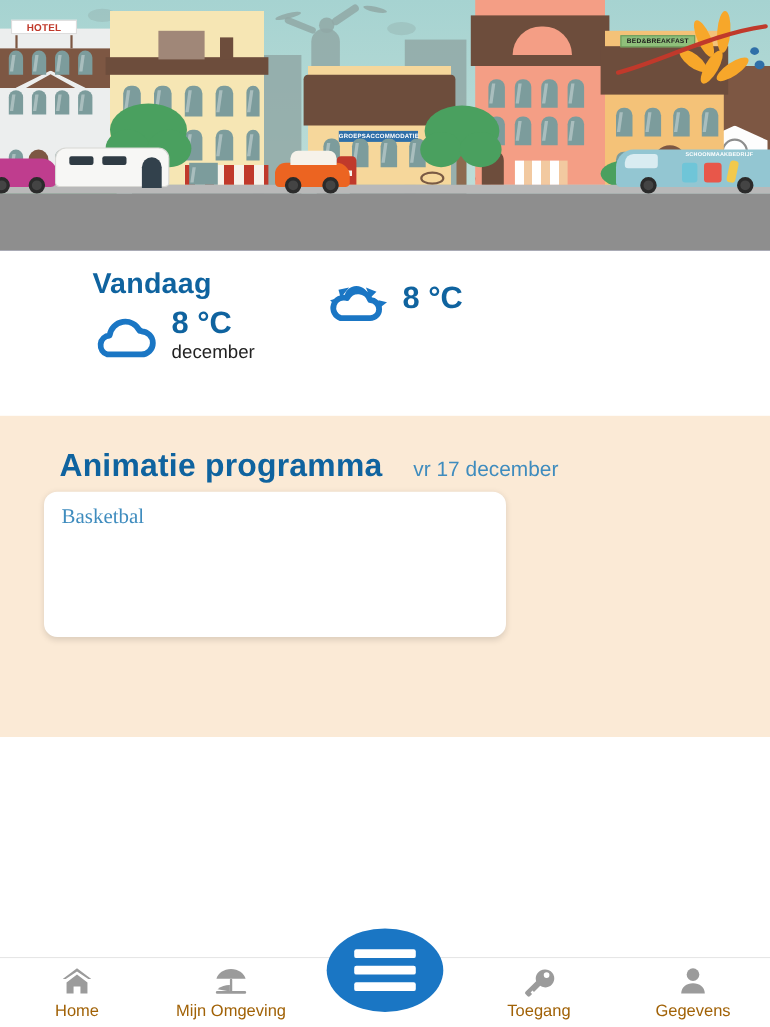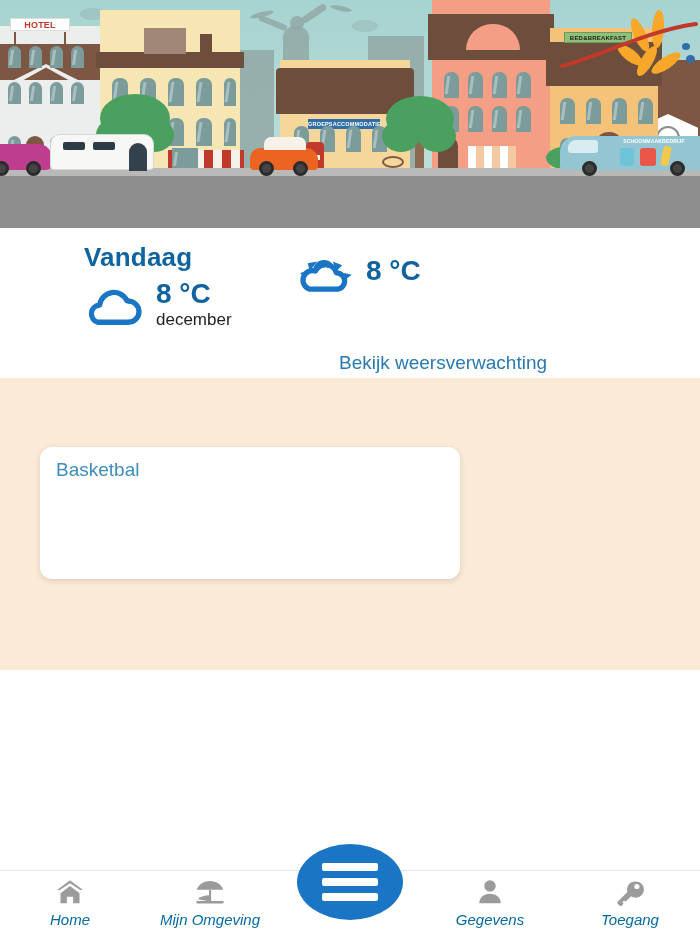--- a/index.html
+++ b/index.html
@@ -46,31 +46,31 @@
   .wx-desc { color:#222; font-size:17px; line-height:1.25; margin-top:1px;}
   .wx-link { position:absolute; left:339px; top:124px; color:#2a7ab0; font-size:19px; }
 
   
   .anim { position:relative; background:#fbead6; height:292px; }
   .anim-head { display:flex; align-items:baseline; padding: 30px 0 0 54px; }
   .anim-title { color:#0f639f; font-size:29px; font-weight:bold; letter-spacing:.2px; }
   .anim-date { color:#3f8cbe; font-size:19px; margin-left:28px; }
   .card { position:absolute; left:40px; top:447px; width:420px; height:132px;
           background:#fff; border-radius:12px; box-shadow:0 2px 6px rgba(0,0,0,.13); }
-  .card-title { position:absolute; left:16px; top:12px; color:#3f8cbe; font-size:19px; }
+  .card-title { position:absolute; left:16px; top:12px; color:#3f8cbe; font-size:19px;font-family:Liberation Serif, serif; }
   .card-foot { position:absolute; left:14px; right:14px; bottom:11px; display:flex; align-items:center; }
   .foot-item { display:flex; align-items:center; color:#333; font-size:14px; }
   .foot-item .lbl { margin-left:9px; }
   .foot-gap { width:110px; }
   .anim-link { position:absolute; right:47px; top:230px; color:#2a7ab0; font-size:21px; }
   .nav { position:absolute; left:0; bottom:0; width:700px; height:64px; background:#fff;
          border-top:1px solid #e6e6e6; display:flex; align-items:center; }
   .nav-item { flex:1; display:flex; flex-direction:column; align-items:center; justify-content:center;
               gap:4px; height:64px; }
-  .nav-label { font-size:15px; color:#0369a1;font-style:italic; }
+  .nav-label { font-size:15px; color:#a16207; }
   .nav-spacer { flex:1; }
   .fab { position:absolute; left:50%; transform:translateX(-50%); bottom:14px;
          width:106px; height:76px; border-radius:50%/50%; background:#1a76c4;
          display:flex; flex-direction:column; align-items:center; justify-content:center; gap:7px; }
   .fab .bar { width:56px; height:8px; background:#fff; border-radius:2px; }
   svg { display:block; }
 </style>
 </head>
 <body>
 
@@ -261,24 +261,27 @@
               <path d="M16 43 H44 a8.5 8.5 0 0 0 0-17 a12 12 0 0 0 -22 -2 A7.5 7.5 0 0 0 16 43 Z" fill="#ffffff" stroke="#1a76c4" stroke-width="5.5" stroke-linejoin="round" stroke-linecap="round"></path>
             </svg>
           </div>
           <div class="wx-text">
             <div class="wx-temp">8 °C</div>
           </div>
         </div>
       </div>
 
     </div>
-    <a class="wx-link" href="#" style="text-decoration:none;">Bekijk weersverwachting</a>
   </div>
 
   <div class="anim">
+    <div class="anim-head">
+      <div class="anim-title">Animatie programma</div>
+      <div class="anim-date">vr 17 december</div>
+    </div>
   </div>
 
   <div class="card">
     <div class="card-title">Basketbal</div>
   </div>
 
   <div class="nav">
 
     <div class="nav-item">
       <span>
@@ -299,37 +302,37 @@
           <path d="M3.2 17.8 C6 15.4 9.4 14.6 12.2 14.7 L12.2 19.4 Z"></path>
         </svg>
       </span>
       <span class="nav-label">Mijn Omgeving</span>
     </div>
 
     <div class="nav-spacer"></div>
 
     <div class="nav-item">
       <span>
+        <svg viewBox="0 0 26 24" width="32" height="30" fill="#9b9b9b">
+          <path d="M17.2 3.4 a6.6 6.6 0 0 0 -6.3 8.6 L3.2 19.7 a1.4 1.4 0 0 0 0 2 l1.2 1.2 a1.4 1.4 0 0 0 2 0 l1.5-1.5 l-1.1-1.1 l1.4-1.4 l1.1 1.1 l4.6-4.6 a6.6 6.6 0 1 0 3.3-12 Z M18.6 9.6 a2.1 2.1 0 1 1 0-4.2 a2.1 2.1 0 0 1 0 4.2 Z"></path>
+        </svg>
+      </span>
+      <span class="nav-label">Toegang</span>
+    </div>
+
+    <div class="nav-item">
+      <span>
         <svg viewBox="0 0 24 24" width="30" height="30" fill="#9b9b9b">
           <circle cx="12" cy="7.2" r="4.6"></circle>
           <path d="M3.4 21 C3.4 16.3 7.3 13.4 12 13.4 C16.7 13.4 20.6 16.3 20.6 21 Z"></path>
         </svg>
       </span>
       <span class="nav-label">Gegevens</span>
     </div>
 
-    <div class="nav-item">
-      <span>
-        <svg viewBox="0 0 26 24" width="32" height="30" fill="#9b9b9b">
-          <path d="M17.2 3.4 a6.6 6.6 0 0 0 -6.3 8.6 L3.2 19.7 a1.4 1.4 0 0 0 0 2 l1.2 1.2 a1.4 1.4 0 0 0 2 0 l1.5-1.5 l-1.1-1.1 l1.4-1.4 l1.1 1.1 l4.6-4.6 a6.6 6.6 0 1 0 3.3-12 Z M18.6 9.6 a2.1 2.1 0 1 1 0-4.2 a2.1 2.1 0 0 1 0 4.2 Z"></path>
-        </svg>
-      </span>
-      <span class="nav-label">Toegang</span>
-    </div>
-
     <div class="fab">
       <span class="bar"></span>
       <span class="bar"></span>
       <span class="bar"></span>
     </div>
   </div>
 
 </div>
 
 </body></html>

